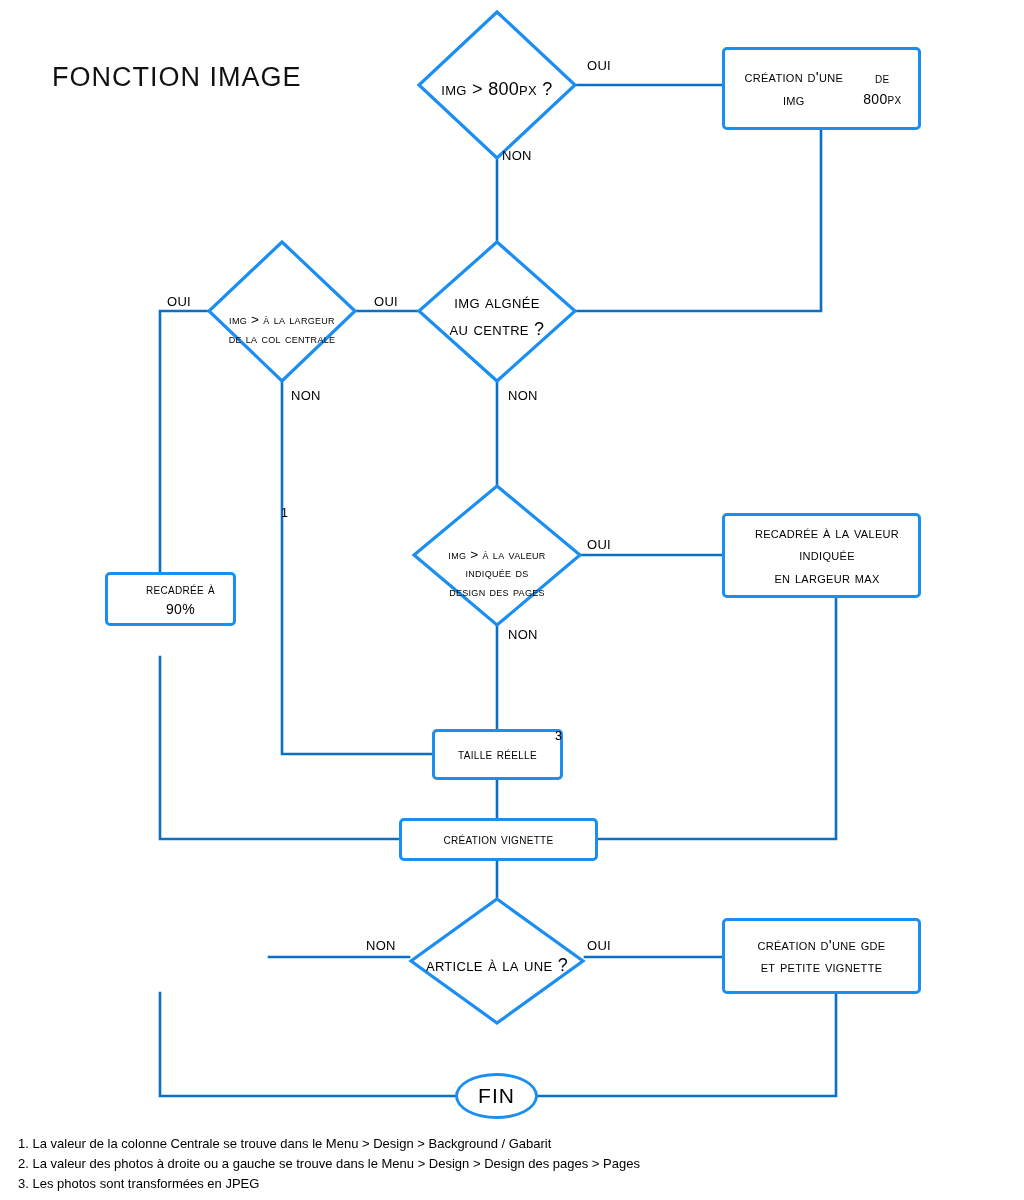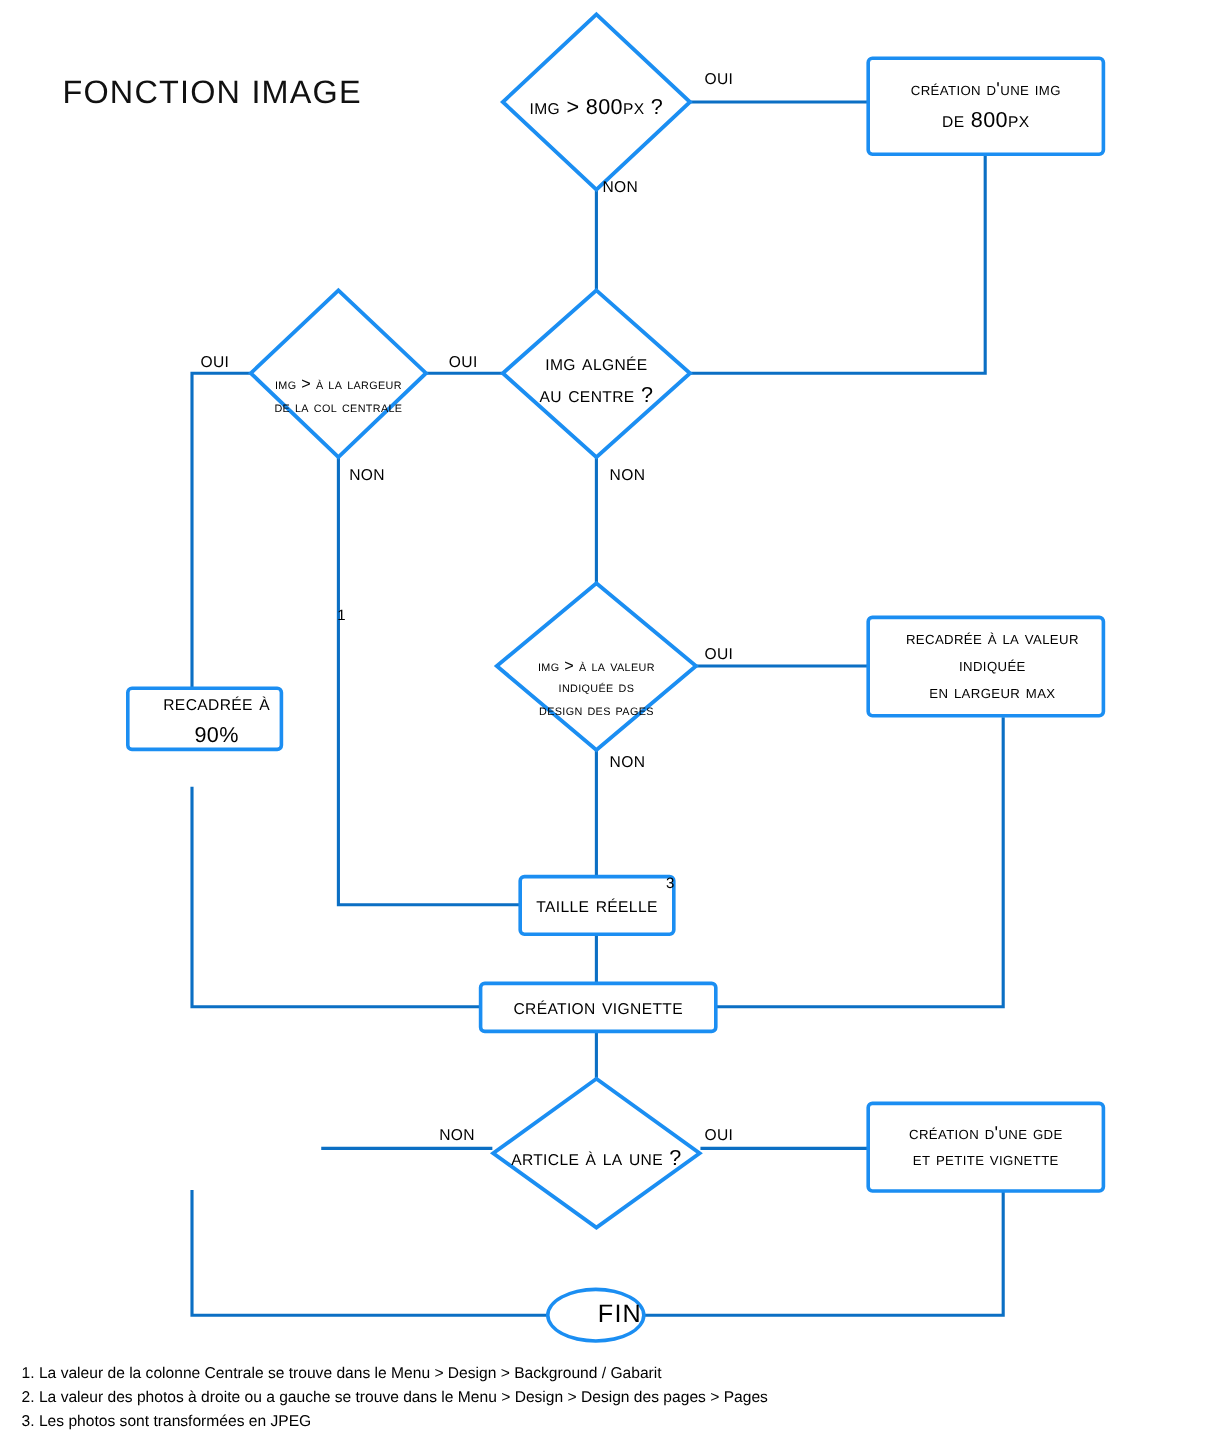--- a/index.html
+++ b/index.html
@@ -57,21 +57,21 @@
     padding: 4px 8px;
   }
   .box .txt {
     line-height: 1.45;
     font-variant: small-caps;
     text-transform: lowercase;
     font-size: 15.5px;
     letter-spacing: 0.3px;
   }
   .box .txt.big {
-    font-size: 18px;
+    font-size: 14px;
   }
   
   .diamond {
     position: absolute;
   }
   .diamond svg {
     position: absolute;
     left: 0;
     top: 0;
     overflow: visible;
@@ -100,21 +100,21 @@
   .diamond .dtxt.lg {
     font-size: 18px;
   }
   
   .terminal {
     border: 3px solid #1b8ef2;
     border-radius: 50%;
     background: #fff;
     display: flex;
     align-items: center;
-    justify-content: flex-end;
+    justify-content: center;
     font-size: 21px;
     letter-spacing: 1px;
   }
   
   .elabel {
     position: absolute;
     font-variant: small-caps;
     text-transform: lowercase;
     font-size: 18px;
     letter-spacing: 0.3px;
@@ -189,21 +189,21 @@
 
   <div class="diamond" style="left:417px; top:10px; width:160px; height:150px;">
     <svg width="160" height="150" viewBox="0 0 160 150">
       <polygon points="80,2 158,75 80,148 2,75" fill="#ffffff" stroke="#1b8ef2" stroke-width="3.2"></polygon>
     </svg>
     <div class="dtxt lg">Img &gt; 800px ?</div>
   </div>
   <div class="elabel" style="left:587px; top:54px;">Oui</div>
   <div class="elabel" style="left:502px; top:144px;">Non</div>
 
-  <div class="node box" style="left:722px; top:47px; width:199px; height:83px; flex-direction:column;">
+  <div class="node box" style="left:722px; top:47px; width:199px; height:83px; flex-direction:row;">
     <div class="txt">Création d'une img</div>
     <div class="txt big">de 800px</div>
   </div>
 
   <div class="diamond" style="left:417px; top:240px; width:160px; height:143px;">
     <svg width="160" height="143" viewBox="0 0 160 143">
       <polygon points="80,2 158,71 80,141 2,71" fill="#ffffff" stroke="#1b8ef2" stroke-width="3.2"></polygon>
     </svg>
     <div class="dtxt lg">
       <div>Img algnée</div>

